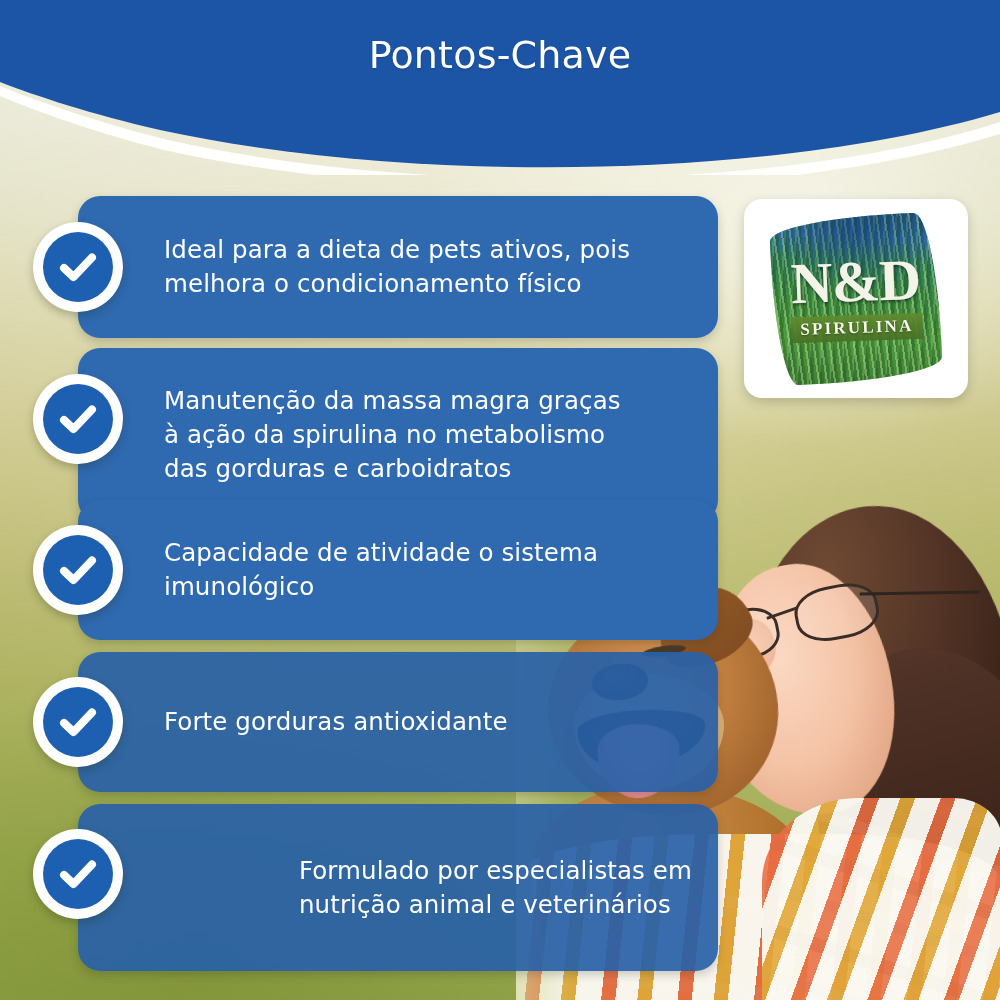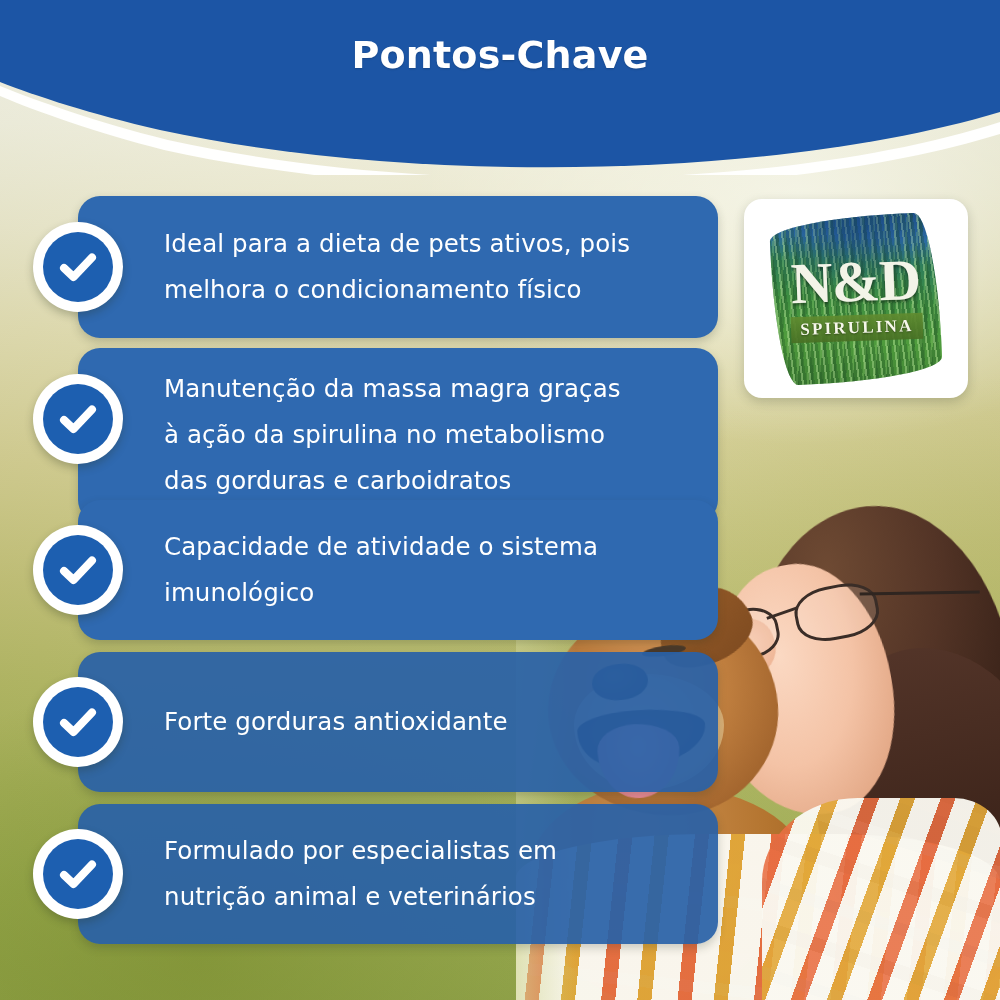--- a/index.html
+++ b/index.html
@@ -59,21 +59,21 @@
 
   .header-title {
     position: absolute;
     top: 33px;
     left: 0;
     width: 1000px;
     text-align: center;
     color: #ffffff;
     font-family: "DejaVu Sans", sans-serif;
     font-size: 38px;
-    font-weight: bold;
+    font-weight: normal;
     letter-spacing: 0.2px;
     text-shadow: 0 1px 2px rgba(0,0,0,0.18);
     white-space: nowrap;
   }
 
   
   .pet-photo {
     position: absolute;
     left: 516px;
     top: 498px;
@@ -251,21 +251,21 @@
     box-shadow: 0 4px 10px rgba(40,50,30,0.22);
     display: flex;
     align-items: center;
   }
   .card.translucent { background: rgba(41,97,167,0.93); }
 
   .card-text {
     color: #ffffff;
     font-family: "DejaVu Sans", sans-serif;
     font-size: 24.5px;
-    line-height: 46px;
+    line-height: 34px;
     font-weight: 400;
     padding: 0 26px 0 86px;
     letter-spacing: 0.1px;
     white-space: pre-line;
   }
 
   .check {
     position: absolute;
     left: 33px;
     width: 90px;
@@ -457,21 +457,21 @@
       <div class="check" style="top:677px;">
         <div class="check-inner">
           <svg width="44" height="44" viewBox="0 0 44 44">
               <path d="M8 23 L17.5 32 L36 12.5" fill="none" stroke="#ffffff" stroke-width="8" stroke-linecap="round" stroke-linejoin="round"></path>
             </svg>
         </div>
       </div>
     </div>
 
     <div class="row" style="top:0;">
-      <div class="card translucent" style="top:804px;height:140px;">
+      <div class="card translucent" style="top:804px;height:167px;justify-content:flex-end;">
         <div class="card-text">Formulado por especialistas em
 nutrição animal e veterinários</div>
       </div>
       <div class="check" style="top:829px;">
         <div class="check-inner">
           <svg width="44" height="44" viewBox="0 0 44 44">
               <path d="M8 23 L17.5 32 L36 12.5" fill="none" stroke="#ffffff" stroke-width="8" stroke-linecap="round" stroke-linejoin="round"></path>
             </svg>
         </div>
       </div>

